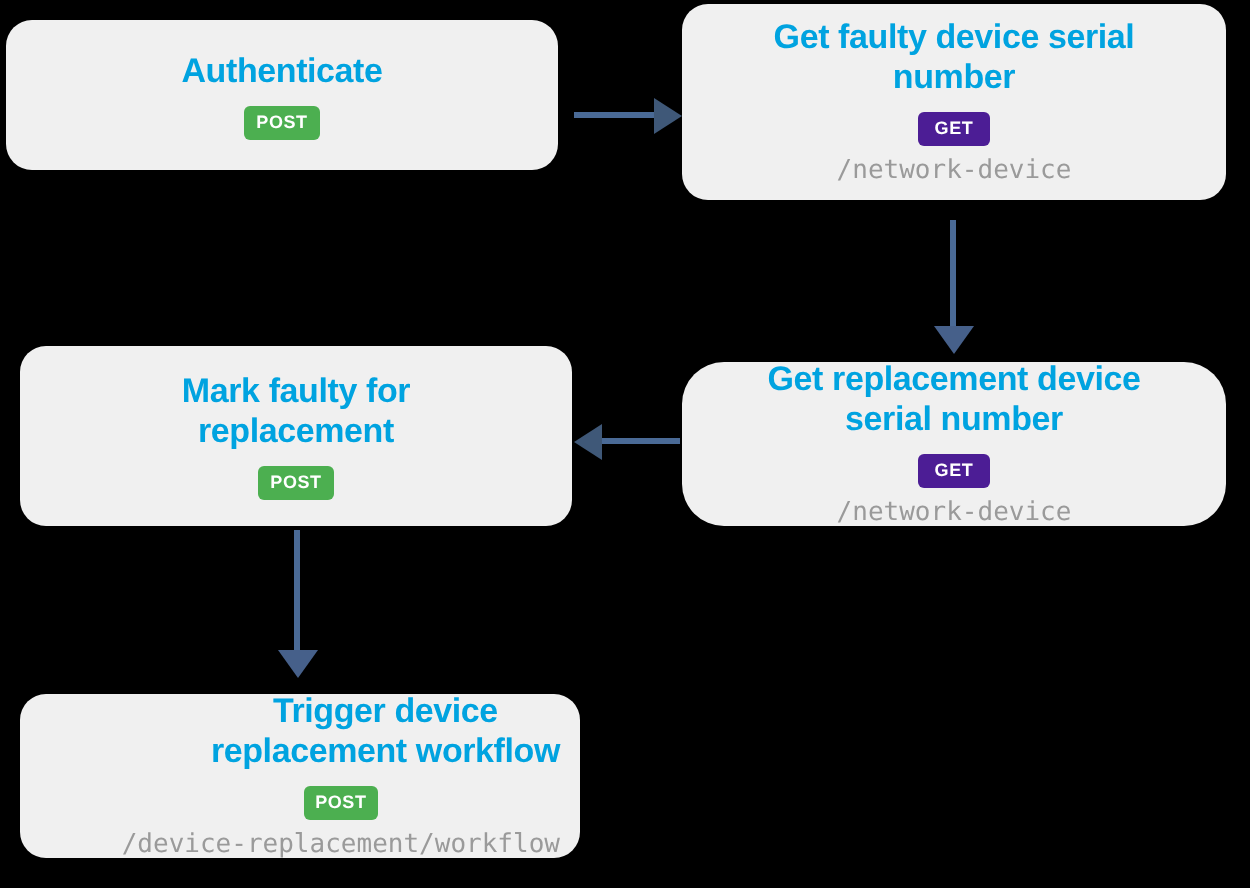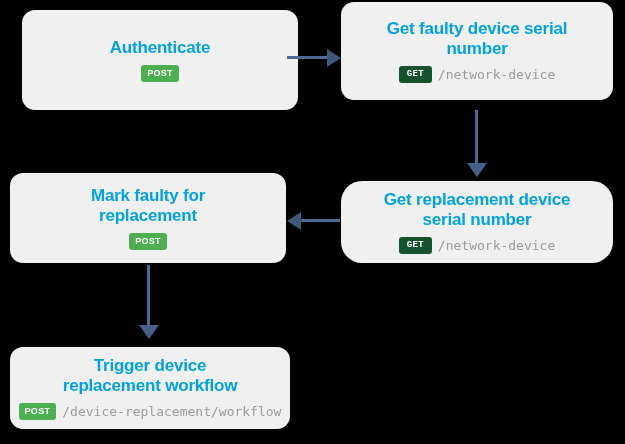--- a/index.html
+++ b/index.html
@@ -43,54 +43,55 @@
     font-weight: bold;
     font-size: 17px;
     line-height: 20px;
     text-align: center;
     letter-spacing: -0.2px;
     white-space: pre-line;
   }
 
   .endpoint {
     display: flex;
+    flex-direction: column;
     align-items: center;
     justify-content: center;
     margin-top: 7px;
     gap: 6px;
   }
 
   .method {
     display: inline-block;
     color: #ffffff;
     font-weight: bold;
     font-size: 9px;
     line-height: 9px;
     letter-spacing: 0.3px;
     padding: 4px 6px 4px 6px;
     border-radius: 3px;
     text-align: center;
   }
   .method.post { background: #4caf50; }
-  .method.get  { background: #14532d; padding-left: 8px; padding-right: 8px; font-family: Liberation Mono, monospace; }
+  .method.get  { background: #4c1d95; padding-left: 8px; padding-right: 8px; }
 
   .path {
     color: #9a9a9a;
     font-family: "DejaVu Sans Mono", "Liberation Mono", monospace;
     font-size: 13px;
     line-height: 14px;
     white-space: nowrap;
   }
 
   
-  #card-authenticate        { left: 22px;  top: 10px;  width: 276px; height: 100px; }
+  #card-authenticate        { left: 3px;  top: 10px;  width: 276px; height: 75px; }
   #card-get-faulty          { left: 341px; top: 2px;  width: 272px; height: 98px; }
   #card-mark-replacement    { left: 10px;  top: 173px; width: 276px; height: 90px; }
   #card-get-replacement     { left: 341px; top: 181px; width: 272px; height: 82px; border-radius: 21px; }
-  #card-trigger-workflow    { left: 10px;  top: 347px; width: 280px; height: 82px; }
+  #card-trigger-workflow    { left: 10px;  top: 347px; width: 280px; height: 82px; align-items: flex-end; }
 
   
   .connector { position: absolute; }
   .conn-line { position: absolute; background: #4a6a96; }
   .conn-head { position: absolute; width: 0; height: 0; }
 
   .head-right {
     border-top: 9px solid transparent;
     border-bottom: 9px solid transparent;
     border-left: 14px solid #3f5878;

